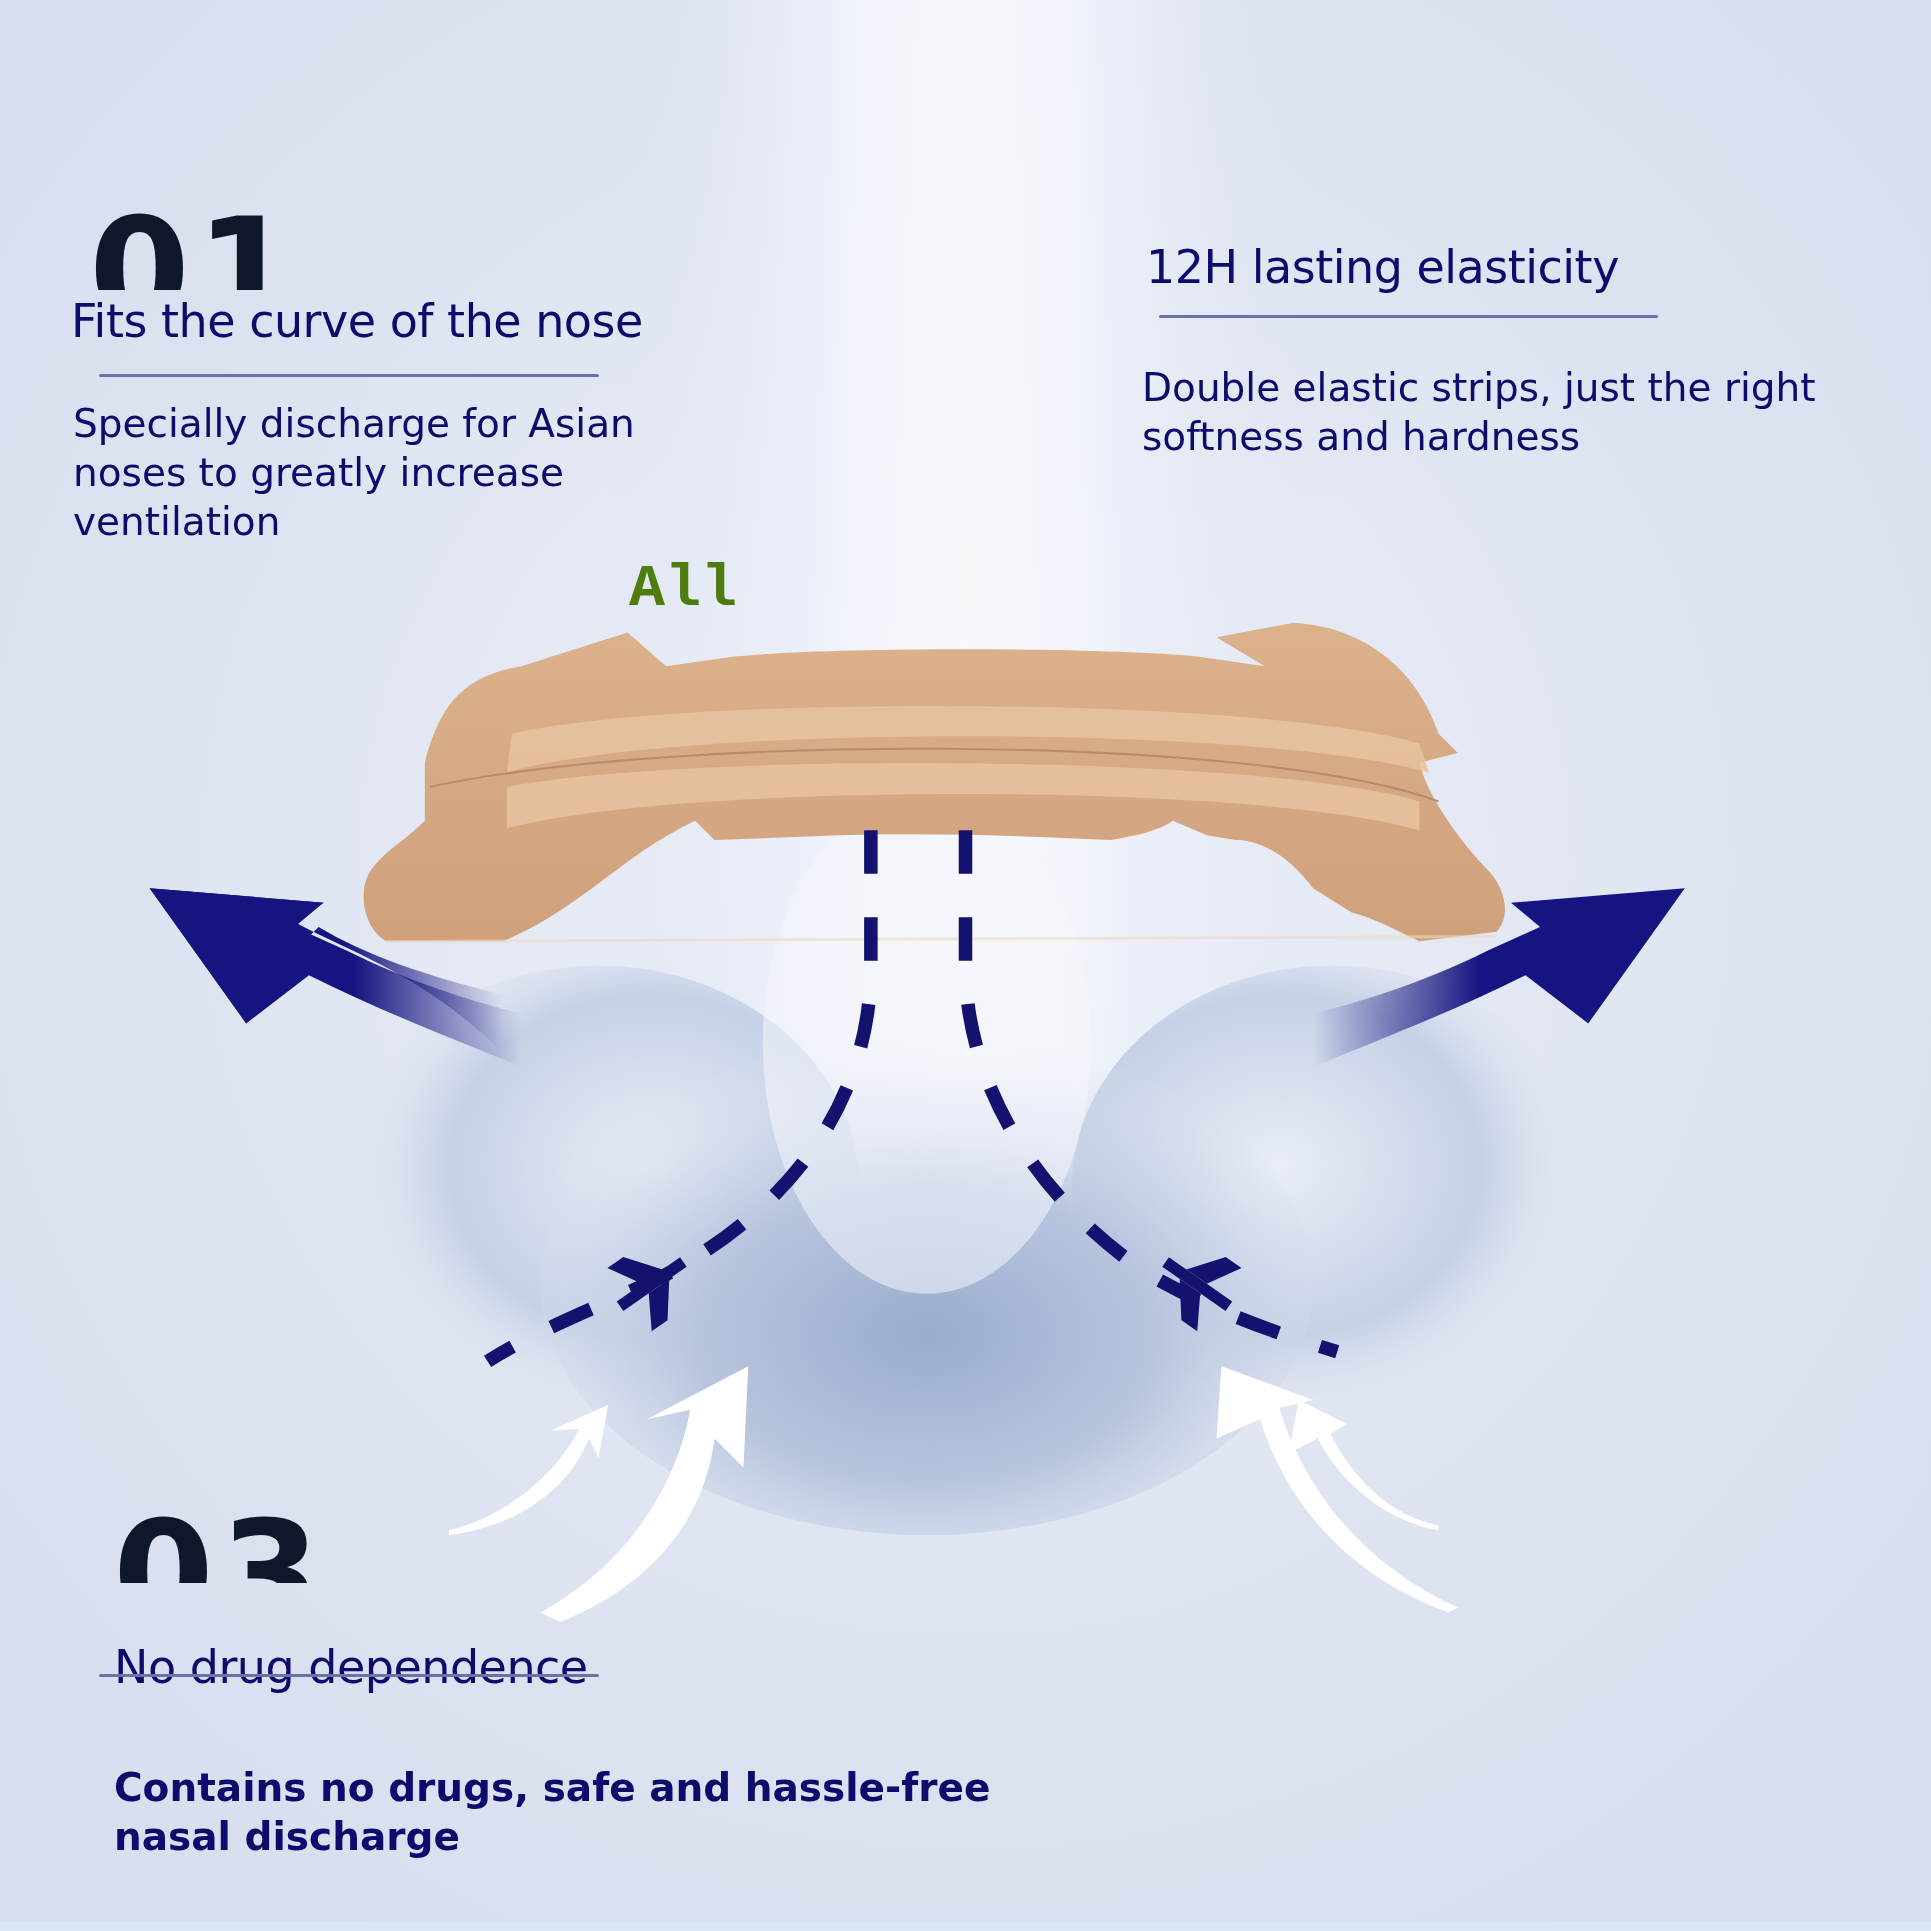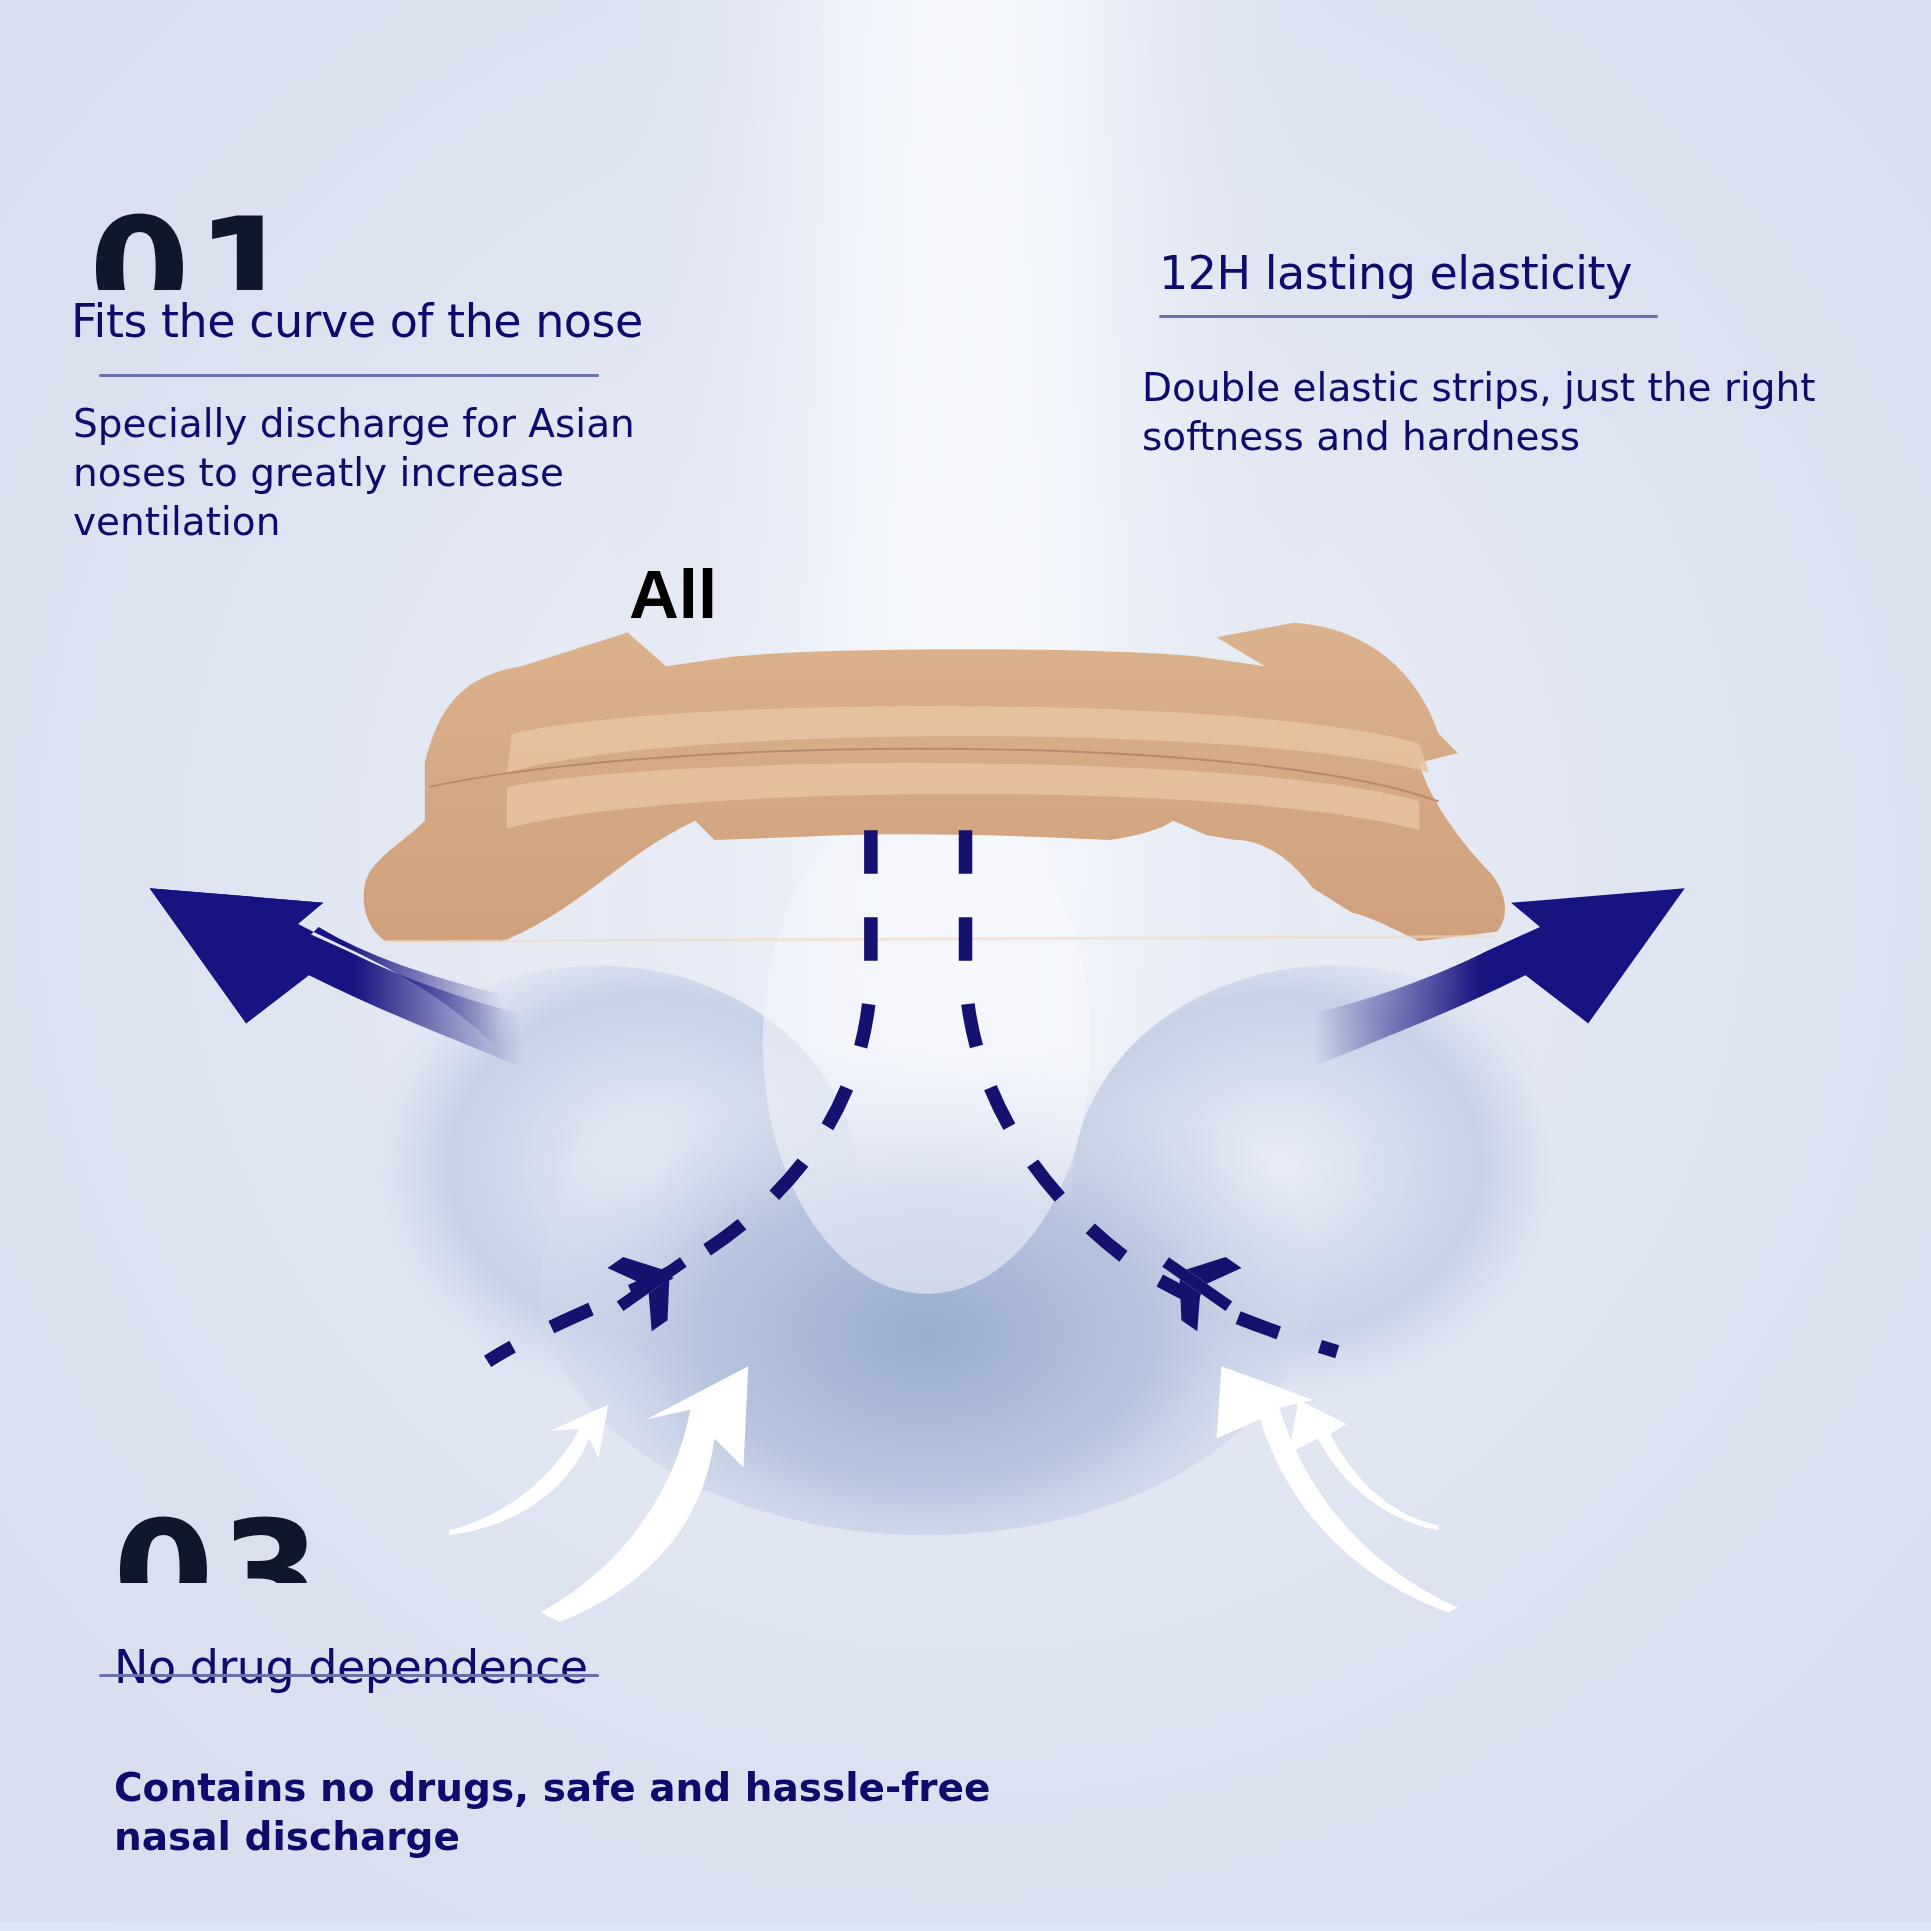--- a/index.html
+++ b/index.html
@@ -7,22 +7,22 @@
          background:#dce2f0; font-family:"Liberation Sans","DejaVu Sans",sans-serif; }
   .bg { position:absolute; inset:0; }
   .stage { position:absolute; inset:0; }
   .num { position:absolute; color:#0f172a; font-family:"DejaVu Sans","Liberation Sans",sans-serif;
          font-size:145px; font-weight:700; line-height:1; letter-spacing:5.8px; overflow:hidden; }
   .title { position:absolute; color:#0d0b6b; font-family:"DejaVu Sans","Liberation Sans",sans-serif;
            font-size:46px; font-weight:400; white-space:nowrap; letter-spacing:-0.5px; }
   .rule { position:absolute; height:2.9px; background:#6a72ab; border-radius:1.9px; }
   .desc { position:absolute; color:#0d0b6b; font-family:"DejaVu Sans","Liberation Sans",sans-serif;
           font-size:39px; line-height:49px; font-weight:400; }
-  .all { position:absolute; color:#000000; font-family:Liberation Sans, sans-serif;
-         font-size:69px; font-weight:700; }
+  .all { position:absolute; color:#4d7c0f; font-family:Liberation Mono, monospace;
+         font-size:60px; font-weight:700; }
   .bottom-band { position:absolute; left:0; right:0; bottom:0; height:8.7px; background:#dae6f4; }
 </style>
 </head>
 <body>
 
 <svg class="bg" width="1931" height="1931" viewBox="0 0 2000 2000" xmlns="http://www.w3.org/2000/svg">
   <defs>
     <radialGradient id="bgGrad" cx="50%" cy="45%" r="75%">
       <stop offset="0" stop-color="#eef1f9"></stop>
       <stop offset="0.6" stop-color="#dce2f0"></stop>
@@ -116,21 +116,21 @@
   </g>
 </svg>
 
 <div class="stage">
 
   <div class="num" style="left:89px; top:198px; height:92px;">01</div>
   <div class="title" style="left:71px; top:294px;">Fits the curve of the nose</div>
   <div class="rule" style="left:99px; top:374px; width:500px;"></div>
   <div class="desc" style="left:73px; top:399px; width:637px;">Specially discharge for Asian noses to greatly increase ventilation</div>
 
-  <div class="title" style="left:1146px; top:246px;margin-left:13px;">12H lasting elasticity</div>
+  <div class="title" style="left:1146px; top:240px;">12H lasting elasticity</div>
   <div class="rule" style="left:1159px; top:315px; width:499px;"></div>
   <div class="desc" style="left:1142px; top:363px; width:753px;">Double elastic strips, just the right softness and hardness</div>
 
   <div class="num" style="left:89px; top:1501px; height:82px;margin-left:24px;">03</div>
   <div class="title" style="left:114px; top:1640px;">No drug dependence</div>
   <div class="rule" style="left:99px; top:1674px; width:500px;"></div>
   <div class="desc" style="left:114px; top:1763px; width:888px;font-weight:bold;">Contains no drugs, safe and hassle-free nasal discharge</div>
 
   <div class="all" style="left:629px; top:555px;">All</div>
 </div>

